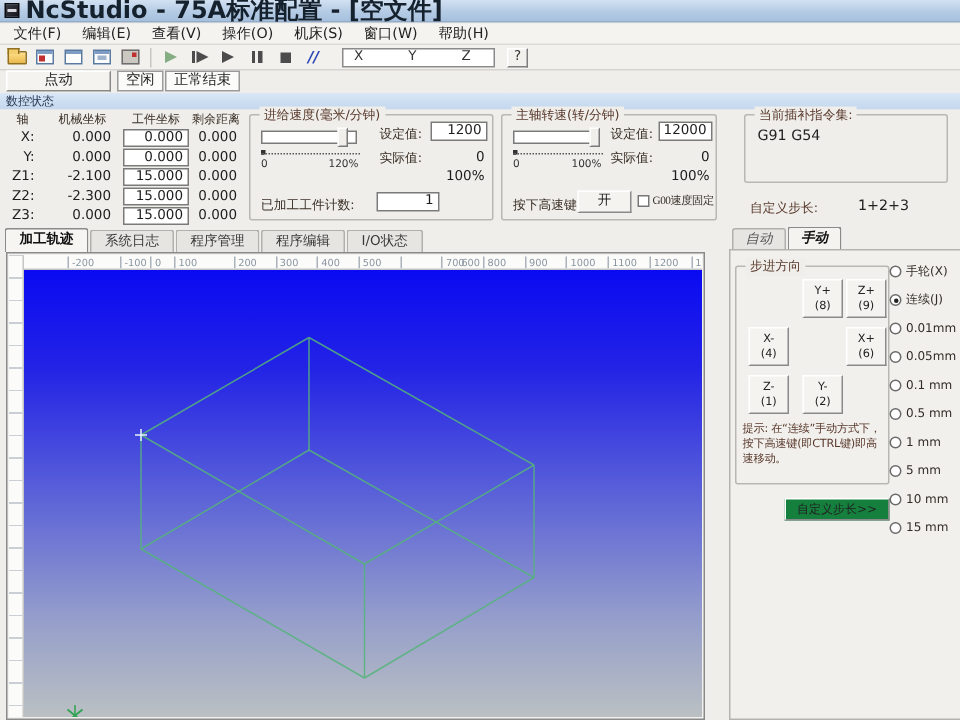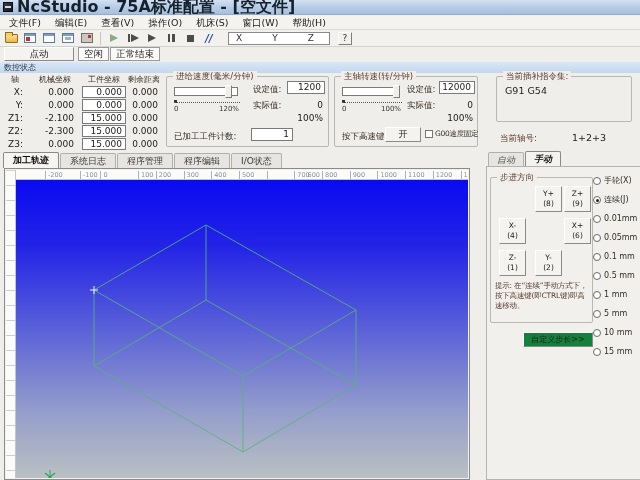--- a/index.html
+++ b/index.html
@@ -106,21 +106,21 @@
   .ovr { position:absolute; text-align:right; font-size:9px; width:30px; }
   .feed-group .ovr { left:126px; top:36px; }
   .spindle-group .ovr { left:108px; top:36px; }
   .count-label { position:absolute; left:7px; top:54px; font-size:8.5px; color:#3a2e26; }
   .count-box { left:84px; top:51px; width:42px; }
   .rot-label { position:absolute; left:7px; top:54px; font-size:8.5px; color:#3a2e26; }
   .rot-btn { position:absolute; left:50px; top:50px; width:36px; height:15px; background:#f4f3f0;
     border:1px solid; border-color:#fff #8a8a8a #8a8a8a #fff; font-size:9px; text-align:center; line-height:13px; }
   .g00 { position:absolute; left:90px; top:52px; display:flex; align-items:center; gap:2px; }
   .checkbox { width:8px; height:8px; border:1px solid #777; background:#fff; flex:none; }
-  .g00-label { font-size:7.5px; letter-spacing:-0.3px; color:#36302a; white-space:nowrap; }
+  .g00-label { font-size:7.5px; letter-spacing:-0.3px; color:#36302a; white-space:nowrap;font-family:Liberation Serif, serif; }
 
   .cmd-text { position:absolute; left:8px; top:8px; font-size:9.5px; color:#222; }
   .axisnum-label { position:absolute; left:500px; top:60px; font-size:8.5px; color:#5a392c; }
   .axisnum-value { position:absolute; left:572px; top:59px; font-size:9.5px; color:#222; }
 
   
   .tab-row { position:absolute; left:0; top:151px; width:470px; height:17px; display:flex; align-items:flex-end; padding-left:3px; gap:1px; }
   .main-tab { height:15px; padding:0 9px; font-size:9px; line-height:15px; background:#e7e5e1;
     border:1px solid #b2b0ac; border-bottom:none; border-radius:2px 2px 0 0; color:#3a3a3a; white-space:nowrap; }
   .main-tab.active { background:#f6f5f2; font-weight:bold; color:#101010; height:16px; border-color:#8a8a8a; }
@@ -304,39 +304,39 @@
     <span class="g00">
       <span class="checkbox"></span>
       <span class="g00-label">G00速度固定</span>
     </span>
   </div>
 
   <div class="group cmd-group">
     <span class="legend">当前插补指令集:</span>
     <span class="cmd-text">G91 G54</span>
   </div>
-  <span class="axisnum-label">当前轴号:</span>
+  <span class="axisnum-label">自定义步长:</span>
   <span class="axisnum-value">1+2+3</span>
 </div>
 
 <div class="tab-row" id="main-tabs">
     <span class="main-tab active">加工轨迹</span>
     <span class="main-tab">系统日志</span>
     <span class="main-tab">程序管理</span>
     <span class="main-tab">程序编辑</span>
     <span class="main-tab">I/O状态</span>
   </div>
 
 <div class="viewport">
   <div class="v-ruler"></div>
   <div class="h-ruler" id="hruler">
       <span class="ruler-label" style="left: 29px;">-200</span>
       <span class="ruler-label" style="left: 64px;">-100</span>
       <span class="ruler-label" style="left: 84.4px;">0</span>
-      <span class="ruler-label" style="left: 122px;">100</span>
+      <span class="ruler-label" style="left: 100px;">100</span>
       <span class="ruler-label" style="left: 139.8px;">200</span>
       <span class="ruler-label" style="left: 167.5px;">300</span>
       <span class="ruler-label" style="left: 195.2px;">400</span>
       <span class="ruler-label" style="left: 222.9px;">500</span>
       <span class="ruler-label" style="left: 250.6px; padding-left: 40px;">600</span>
       <span class="ruler-label" style="left: 278.3px;">700</span>
       <span class="ruler-label" style="left: 306px;">800</span>
       <span class="ruler-label" style="left: 333.7px;">900</span>
       <span class="ruler-label" style="left: 361.4px;">1000</span>
       <span class="ruler-label" style="left: 389.1px;">1100</span>

